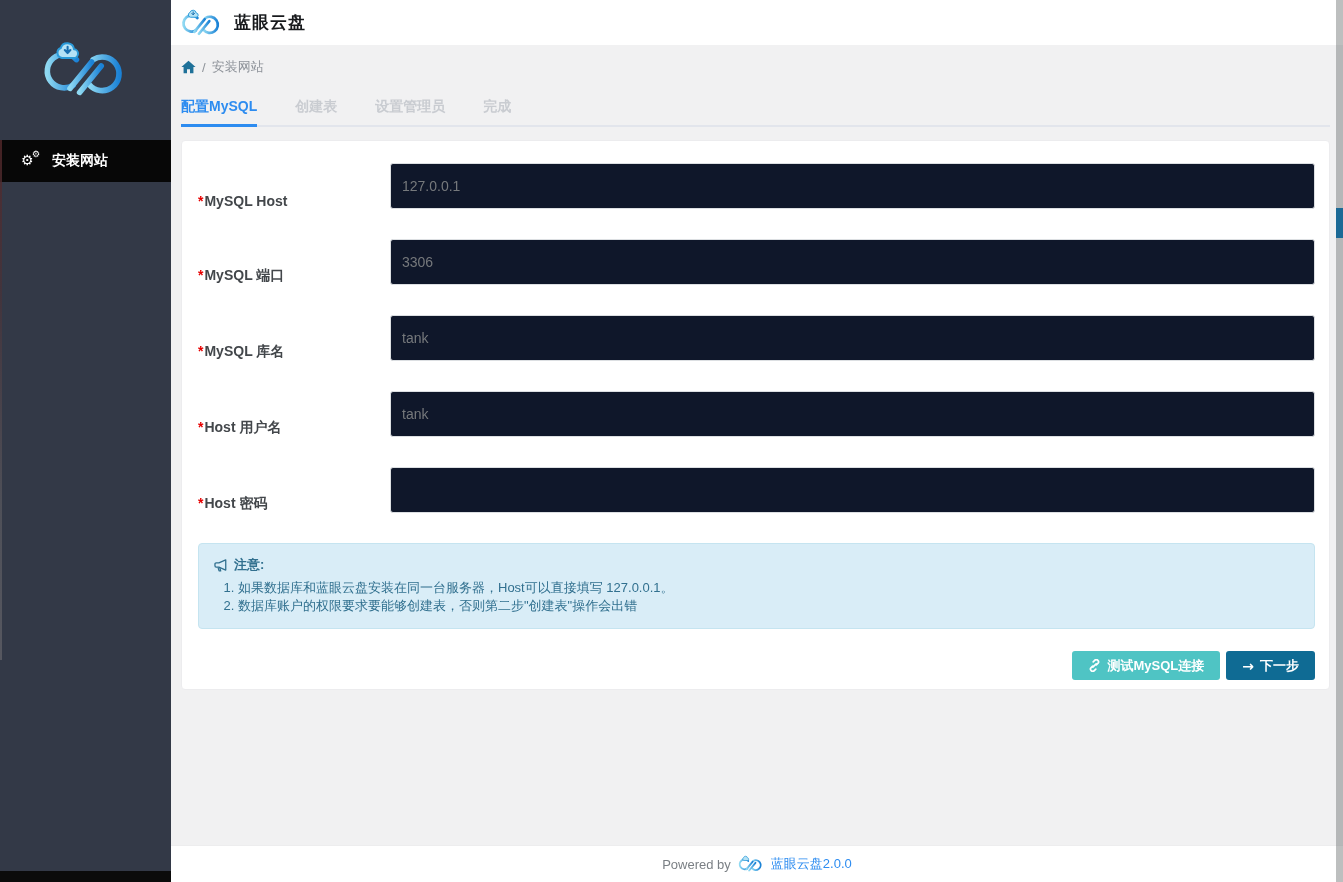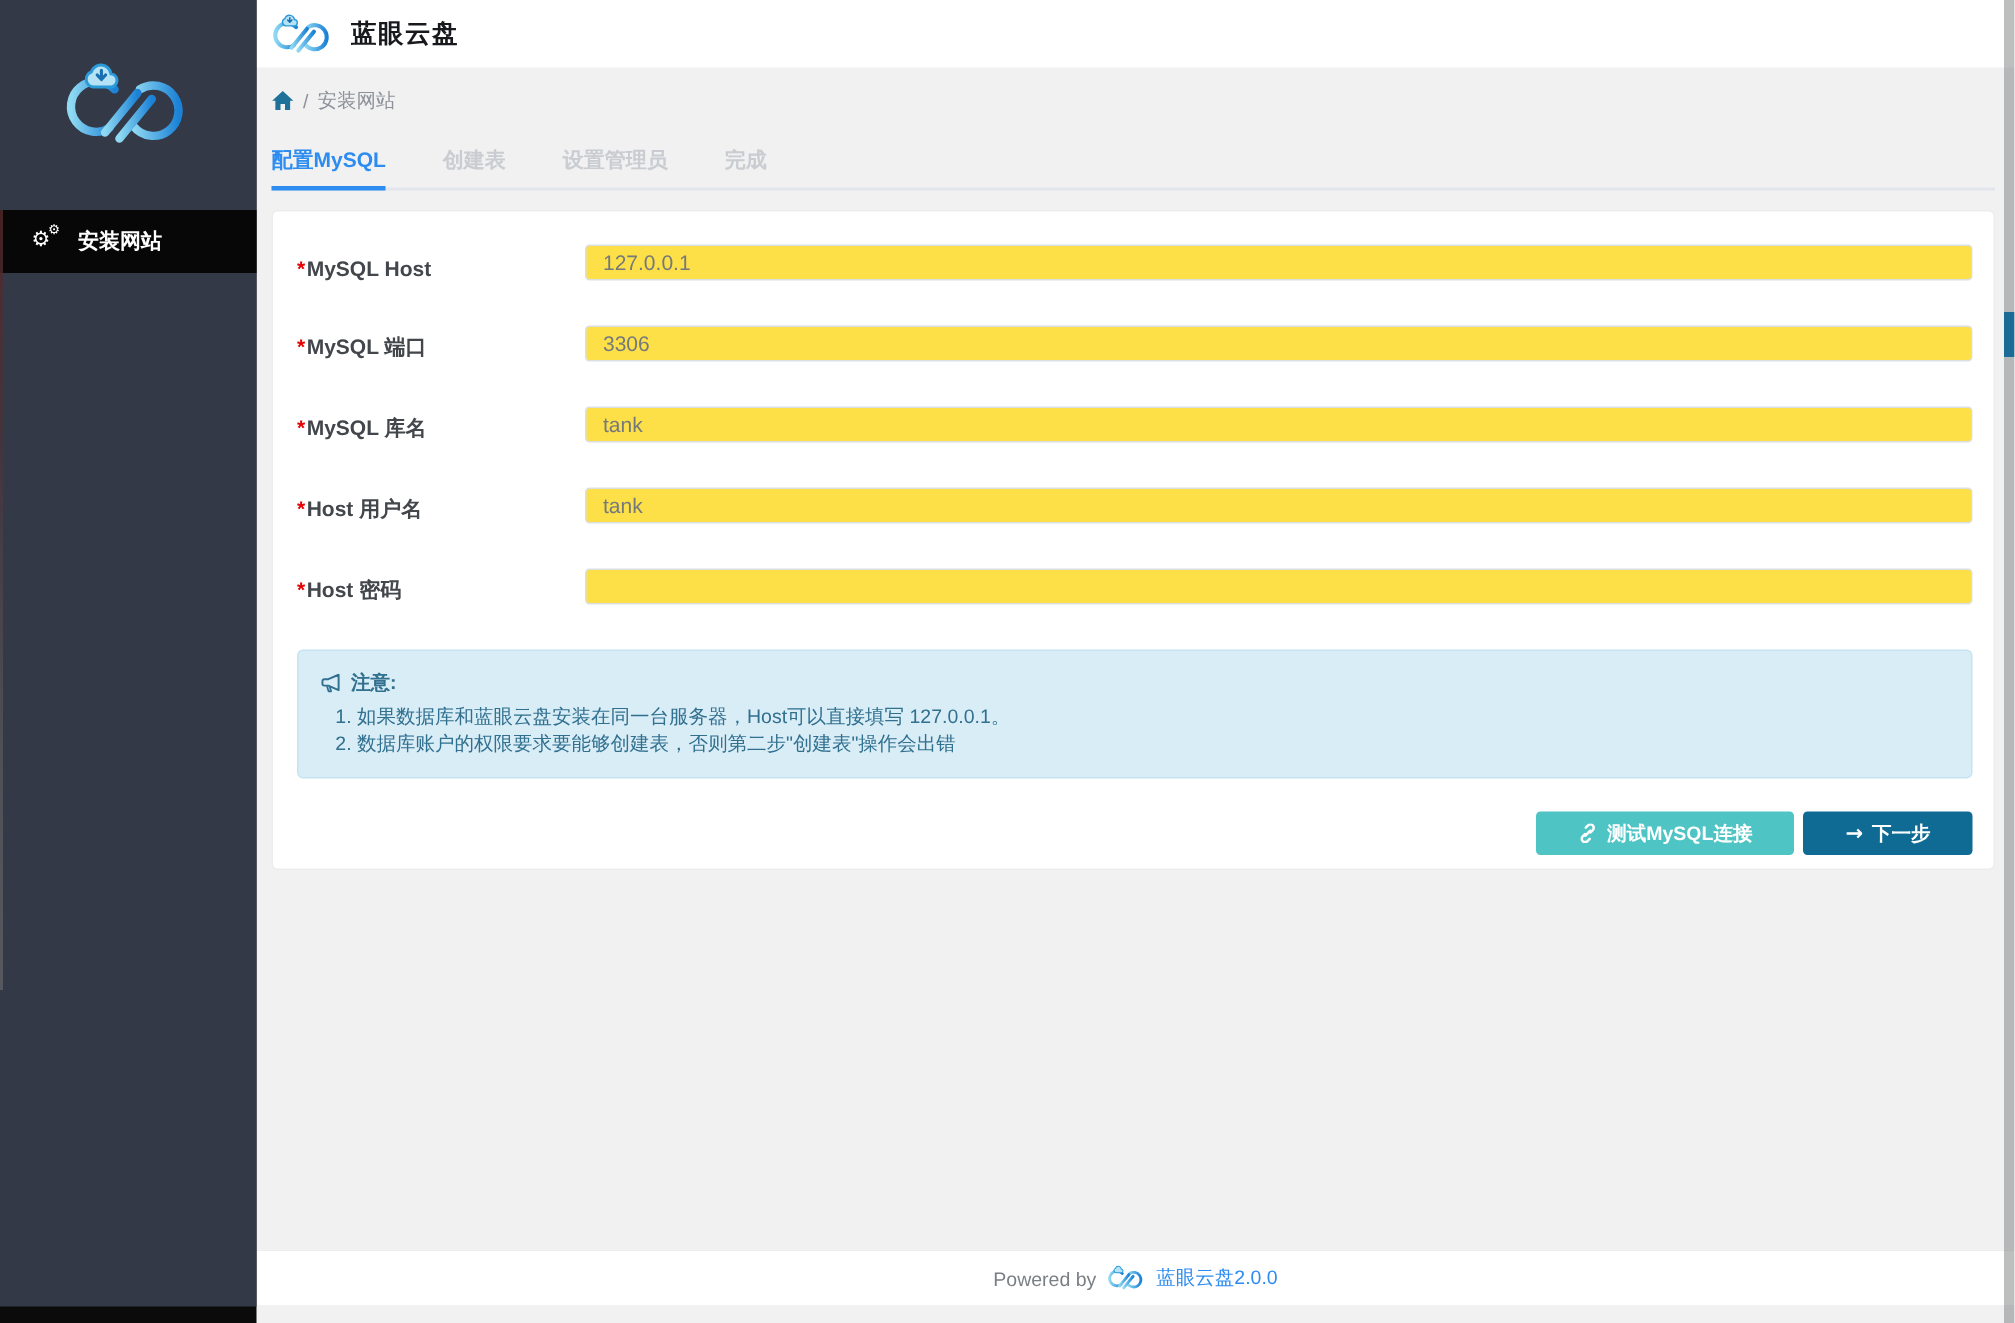--- a/index.html
+++ b/index.html
@@ -30,37 +30,37 @@
   .tabbar { margin:22px 13px 0 10px; border-bottom:2px solid #e2e5ec; display:flex; gap:38px; }
   .tab { font-size:14px; font-weight:bold; color:#c9ccd1; padding-bottom:9px; position:relative; cursor:pointer; }
   .tab.active { color:#2d8cf0; }
   .tab.active::after { content:""; position:absolute; left:0; right:0; bottom:-2px; height:3px; background:#2d8cf0; }
   
   .card { margin:13px 13px 0 10px; background:#fff; border:1px solid #ececee; border-radius:4px;
           padding:22px 14px 9px 16px; }
   .form-row { display:flex; align-items:flex-end; margin-bottom:30px; }
   .form-row .flabel { width:192px; font-size:14px; font-weight:bold; color:#43474b; }
   .req { color:#e60000; margin-right:1px; }
-  .form-row input { flex:1; height:24px; border:1px solid #dcdfe2; border-radius:3px; padding:0 11px;
-                    font-size:14px; color:#76797c; font-family:inherit; outline:none; background:#fde047; }
+  .form-row input { flex:1; height:46px; border:1px solid #dcdfe2; border-radius:3px; padding:0 11px;
+                    font-size:14px; color:#76797c; font-family:inherit; outline:none; background:#0f172a; }
   
   .note { margin-top:8px; background:#d9edf7; border:1px solid #c5e4f0; border-radius:4px;
           padding:12px 15px 13px; color:#31708f; font-size:13px; }
   .note-title { display:flex; align-items:center; gap:6px; font-weight:bold; }
   .note ol { margin:5px 0 0 0; padding-left:24px; }
   .note ol li { line-height:18px; }
   
   .actions { margin-top:22px; display:flex; justify-content:flex-end; gap:6px; }
-  .btn { height:29px; border:none; border-radius:3px; padding:0 28px; font-size:13px; font-weight:bold;
+  .btn { height:29px; border:none; border-radius:3px; padding:0 16px; font-size:13px; font-weight:bold;
          color:#fff; display:inline-flex; align-items:center; gap:6px; cursor:pointer; font-family:inherit; }
   .btn-test { background:#4fc4c4; }
   .btn-next { background:#0f6b94; }
   .btn .arr { font-family:"DejaVu Sans",sans-serif; font-size:14px; font-weight:bold; line-height:1; }
   
-  .footer { position:absolute; bottom:12px; left:0; right:0; height:37px; background:#fff;
+  .footer { position:absolute; bottom:0; left:0; right:0; height:37px; background:#fff;
             border-top:1px solid #ededee; display:flex; align-items:center; justify-content:center;
             gap:6px; font-size:13px; color:#7a7f84; }
   .footer-link { color:#2d8cf0; text-decoration:none; cursor:pointer; }
   
   .scrollbar { position:absolute; right:0; top:0; width:7px; height:882px;
                background:rgba(108,112,112,.45); z-index:9; }
   .scrollbar .thumb { position:absolute; top:208px; left:0; width:7px; height:30px; background:#1c6a96; }
 </style>
 <title>蓝眼云盘</title></head>
 <body>

